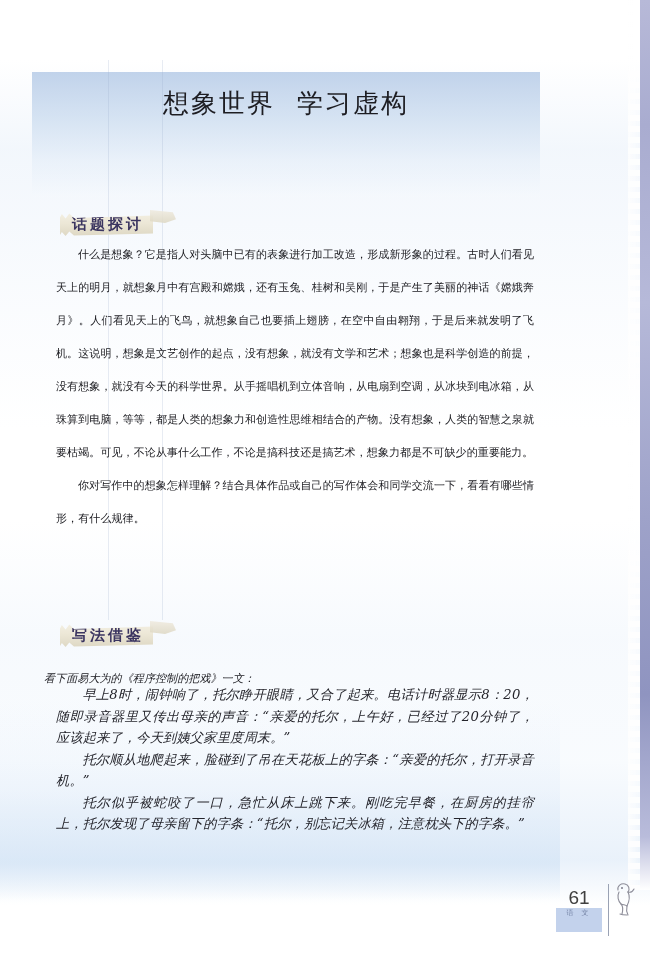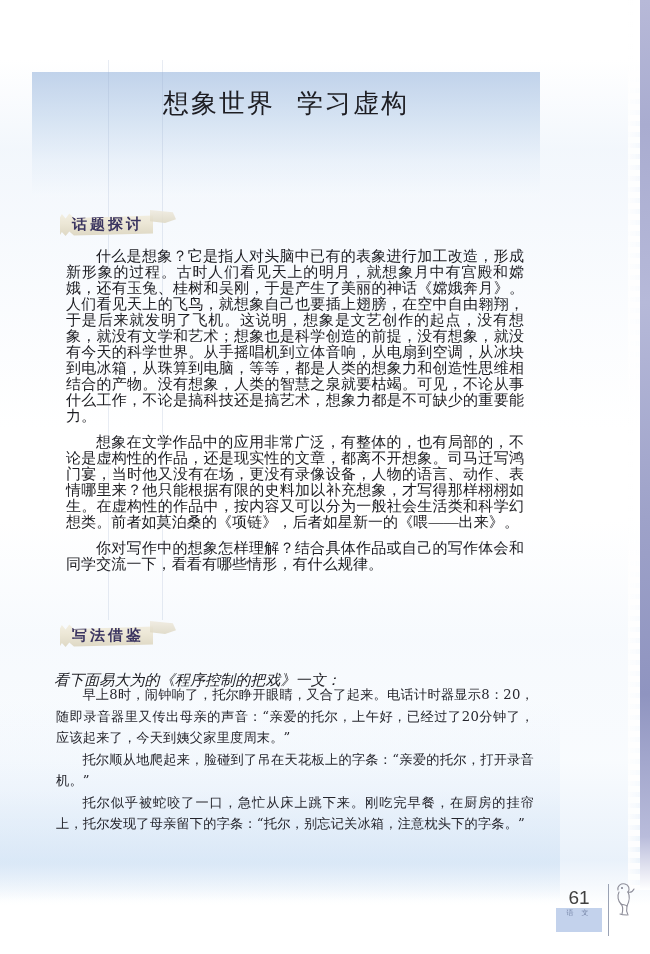--- a/index.html
+++ b/index.html
@@ -187,44 +187,45 @@
     margin-top: 4px;
   }
 
   
   .prose {
     position: absolute;
     font-family: "Liberation Serif", "DejaVu Serif", serif;
     color: #1b1b20;
   }
   .prose p {
-    margin: 10px;
+    margin: 0;
     text-indent: 2em;
-    font-size: 15px;
-    line-height: 16px;
+    font-size: 11px;
+    line-height: 33px;
     text-align: justify;
     text-justify: inter-character;
     letter-spacing: 0.1px;
   }
   #topic-prose { left: 56px; top: 238px; width: 478px; }
   #quote-intro { left: 44px; top: 662px; width: 478px; font-style: italic; }
 
   .quoted {
     position: absolute;
     left: 56px; top: 684px; width: 478px;
     font-family: "DejaVu Serif", "Liberation Serif", serif;
     color: #24242b;
   }
   .quoted p {
     margin: 0;
     text-indent: 2em;
     font-size: 13.2px;
     line-height: 21.5px;
     text-align: justify;
     text-justify: inter-character;
+    font-style: italic;
     letter-spacing: 0.2px;
   }
 
   
   .page-num-wrap {
     position: absolute;
     left: 556px; top: 890px;
     width: 46px;
     text-align: center;
   }
@@ -281,21 +282,20 @@
 
   <div class="badge" style="left:60px; top:206px;">
     <div class="badge-strip">
       <span class="badge-text">话题探讨</span>
     </div>
     <div class="badge-tail"></div>
   </div>
 
   <div class="prose" id="topic-prose">
     <p>什么是想象？它是指人对头脑中已有的表象进行加工改造，形成新形象的过程。古时人们看见天上的明月，就想象月中有宫殿和嫦娥，还有玉兔、桂树和吴刚，于是产生了美丽的神话《嫦娥奔月》。人们看见天上的飞鸟，就想象自己也要插上翅膀，在空中自由翱翔，于是后来就发明了飞机。这说明，想象是文艺创作的起点，没有想象，就没有文学和艺术；想象也是科学创造的前提，没有想象，就没有今天的科学世界。从手摇唱机到立体音响，从电扇到空调，从冰块到电冰箱，从珠算到电脑，等等，都是人类的想象力和创造性思维相结合的产物。没有想象，人类的智慧之泉就要枯竭。可见，不论从事什么工作，不论是搞科技还是搞艺术，想象力都是不可缺少的重要能力。</p>
-    <p>想象在文学作品中的应用非常广泛，有整体的，也有局部的，不论是虚构性的作品，还是现实性的文章，都离不开想象。司马迁写鸿门宴，当时他又没有在场，更没有录像设备，人物的语言、动作、表情哪里来？他只能根据有限的史料加以补充想象，才写得那样栩栩如生。在虚构性的作品中，按内容又可以分为一般社会生活类和科学幻想类。前者如莫泊桑的《项链》，后者如星新一的《喂——出来》。</p>
     <p>你对写作中的想象怎样理解？结合具体作品或自己的写作体会和同学交流一下，看看有哪些情形，有什么规律。</p>
   </div>
 
   <div class="badge" style="left:60px; top:617px;">
     <div class="badge-strip">
       <span class="badge-text">写法借鉴</span>
     </div>
     <div class="badge-tail"></div>
   </div>
 

